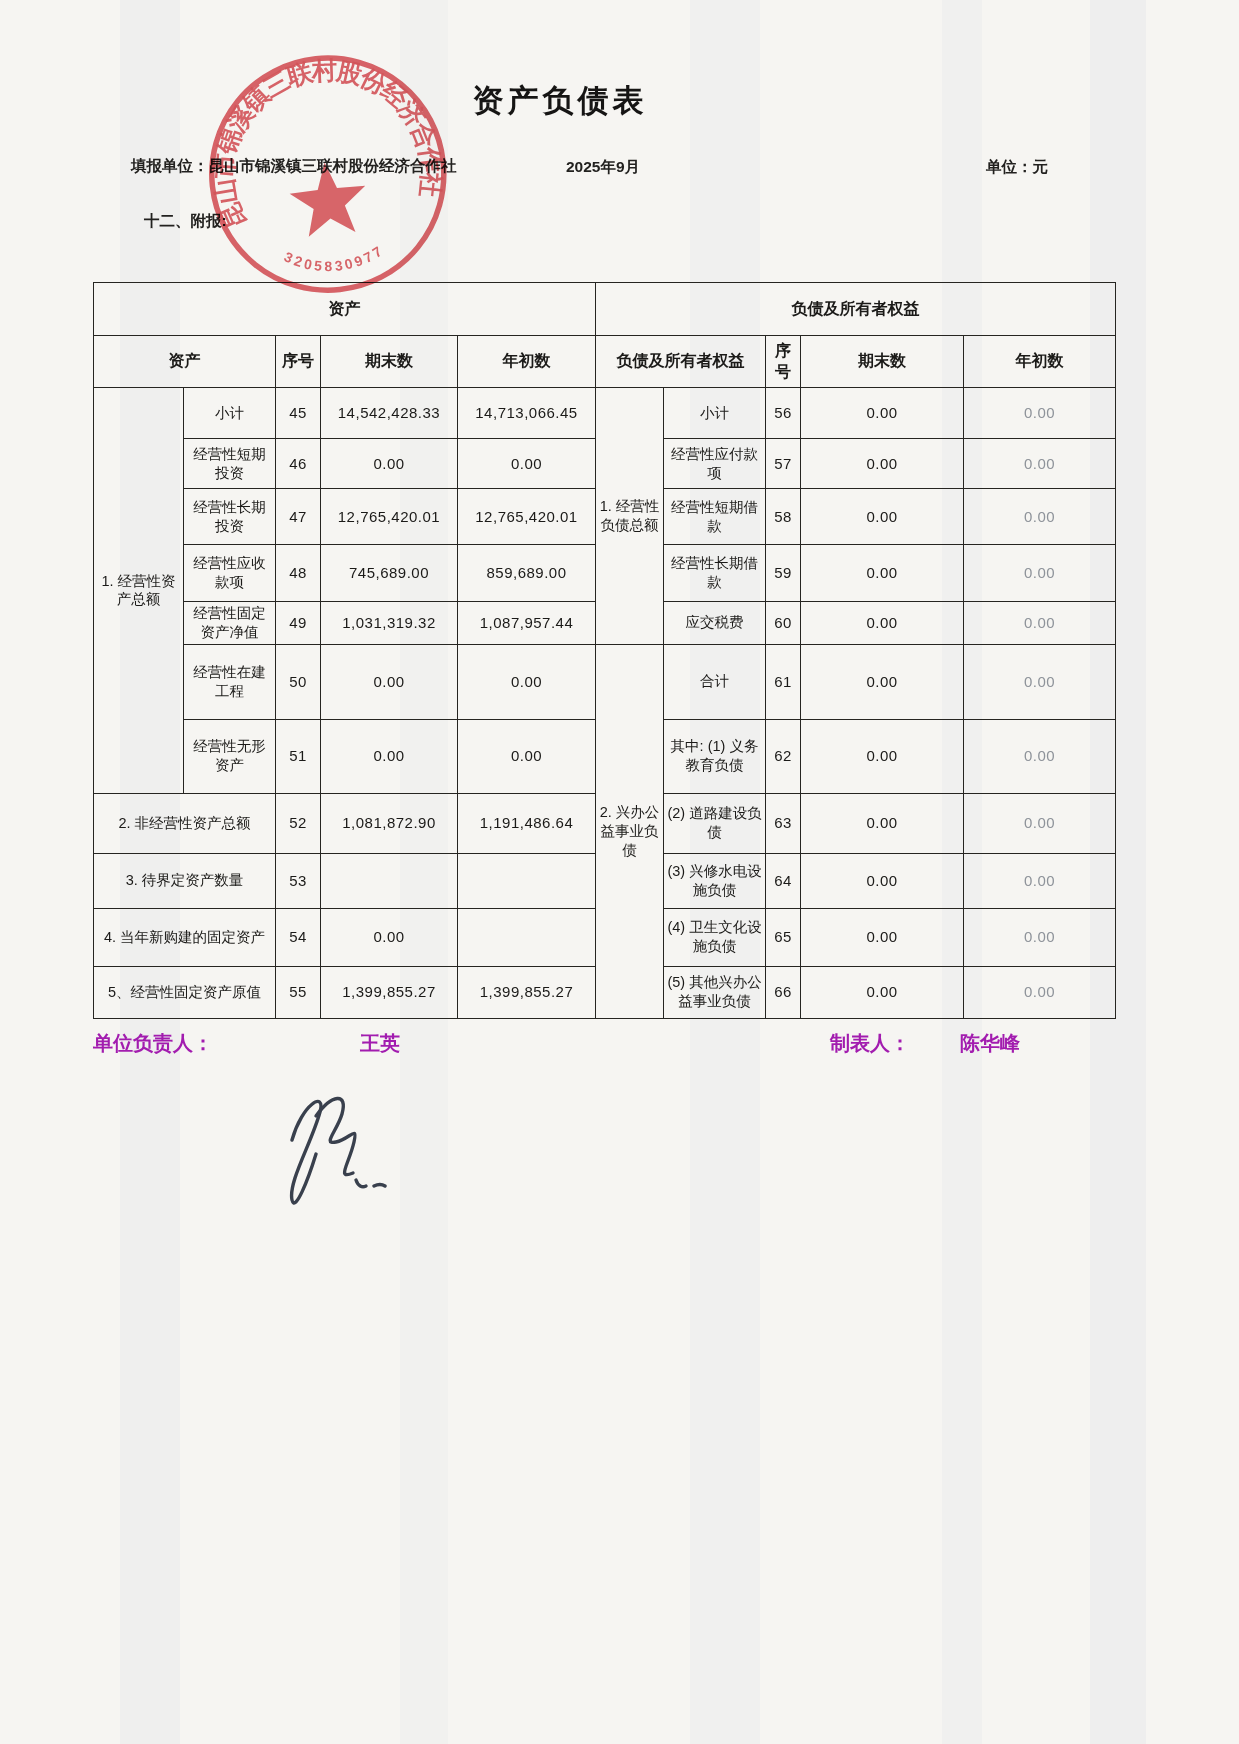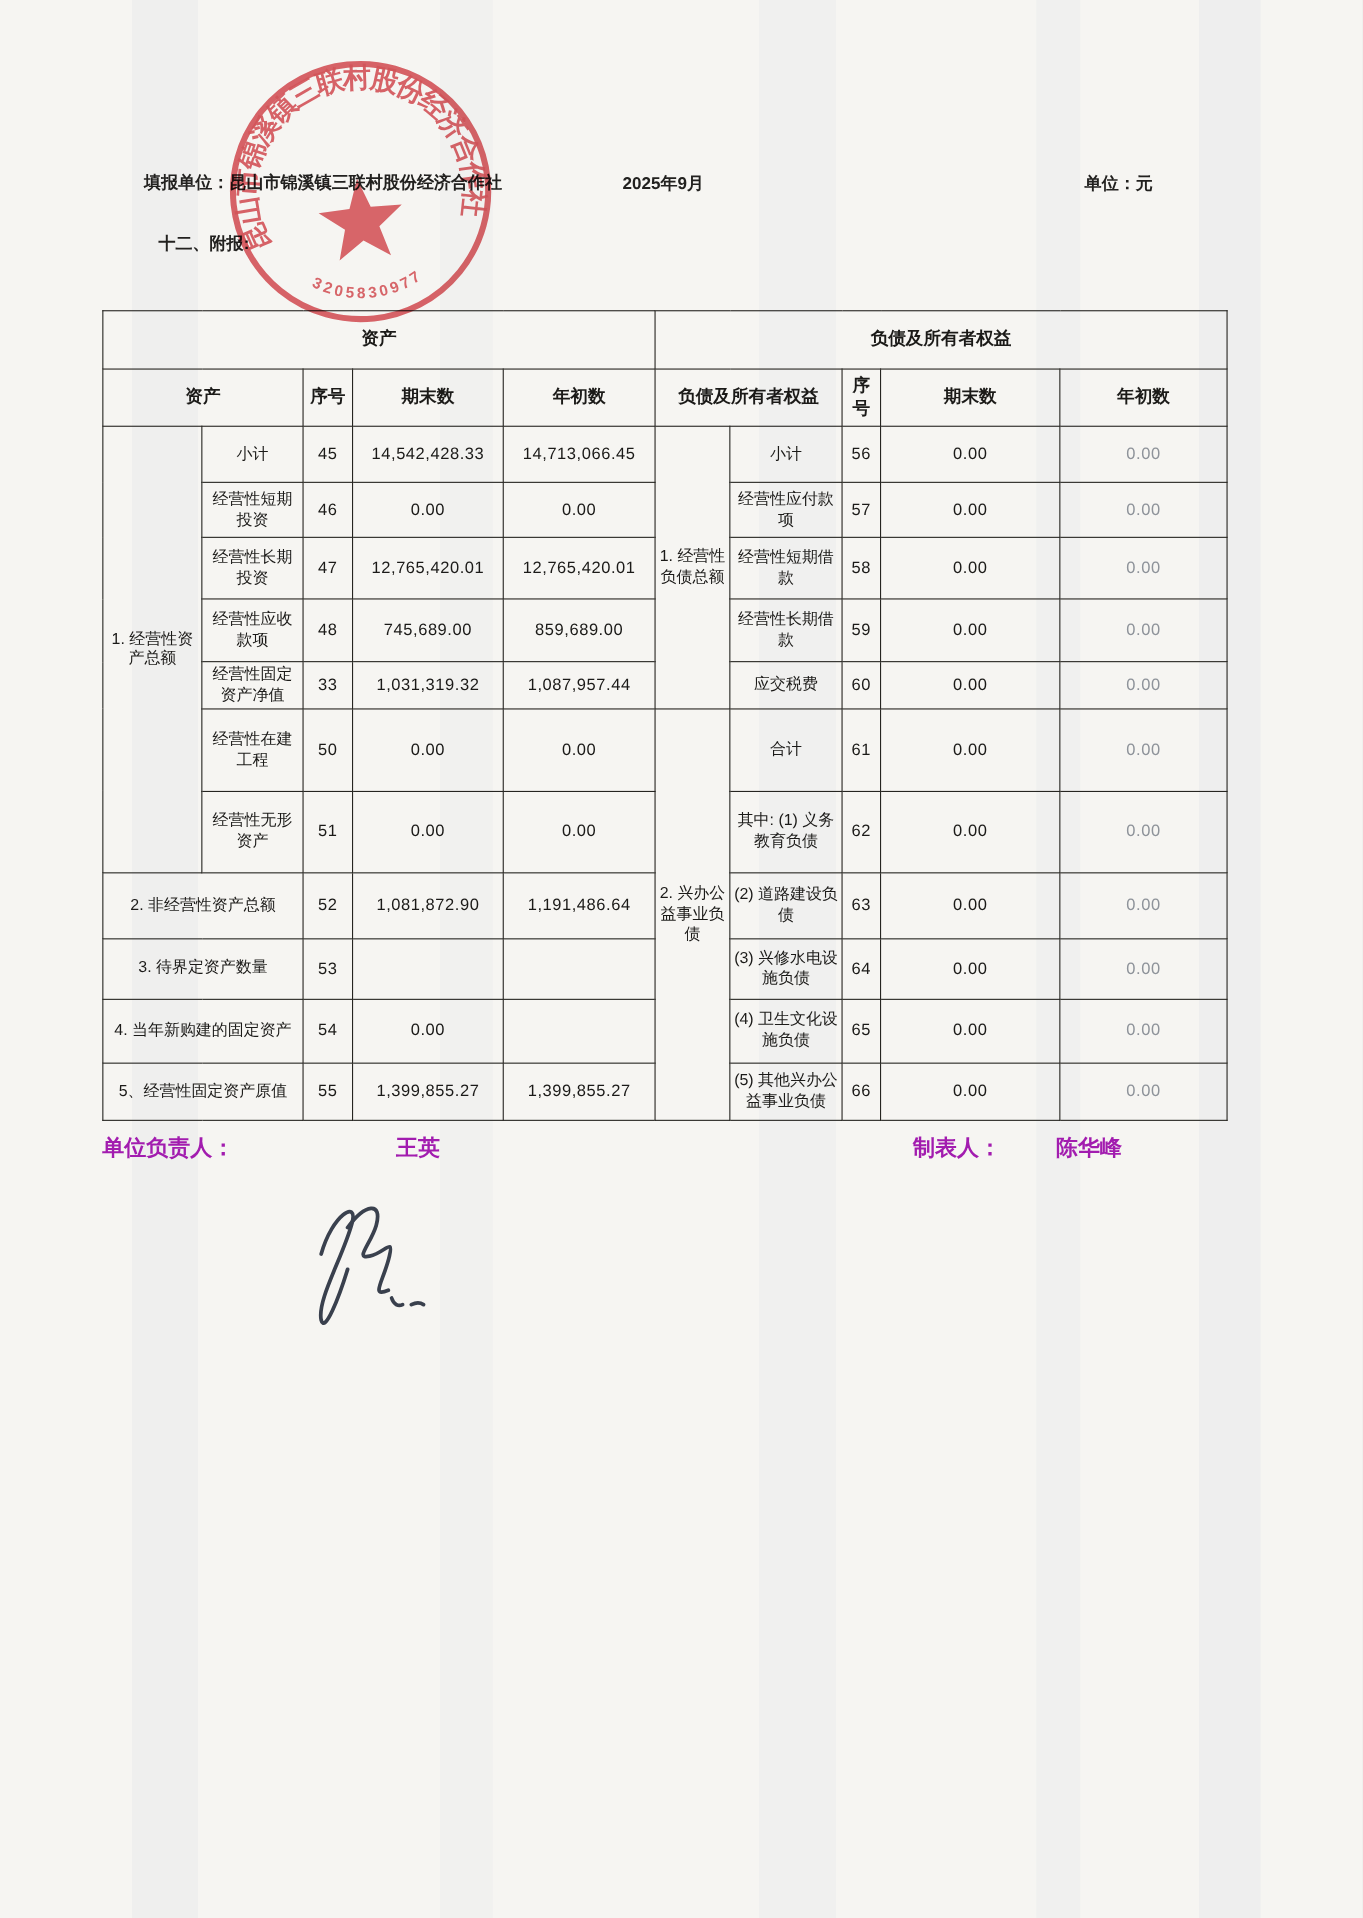--- a/index.html
+++ b/index.html
@@ -55,20 +55,21 @@
 <body>
 
 <div class="page">
 
   <div class="streak" style="left:120px;width:60px;background:rgba(200,208,220,.14);"></div>
   <div class="streak" style="left:400px;width:48px;background:rgba(200,208,220,.10);"></div>
   <div class="streak" style="left:690px;width:70px;background:rgba(200,208,220,.12);"></div>
   <div class="streak" style="left:942px;width:40px;background:rgba(200,208,220,.12);"></div>
   <div class="streak" style="left:1090px;width:56px;background:rgba(200,208,220,.16);"></div>
 
+  <div class="title">资产负债表</div>
 
   <div class="meta m-filer">填报单位：昆山市锦溪镇三联村股份经济合作社</div>
   <div class="meta m-period">2025年9月</div>
   <div class="meta m-unit">单位：元</div>
   <div class="meta m-note">十二、附报:</div>
 
   <table class="bs">
     <colgroup>
       <col style="width:90px">
         <col style="width:92px">
@@ -134,21 +135,21 @@
         <td class="num">48</td>
         <td class="num">745,689.00</td>
         <td class="num">859,689.00</td>
         <td class="itm">经营性长期借款</td>
         <td class="num">59</td>
         <td class="num">0.00</td>
         <td class="num fade">0.00</td>
       </tr>
       <tr style="height:41px">
         <td class="itm">经营性固定资产净值</td>
-        <td class="num">33</td>
+        <td class="num">49</td>
         <td class="num">1,031,319.32</td>
         <td class="num">1,087,957.44</td>
         <td class="itm">应交税费</td>
         <td class="num">60</td>
         <td class="num">0.00</td>
         <td class="num fade">0.00</td>
       </tr>
       <tr style="height:75px">
         <td class="itm">经营性在建工程</td>
         <td class="num">50</td>

